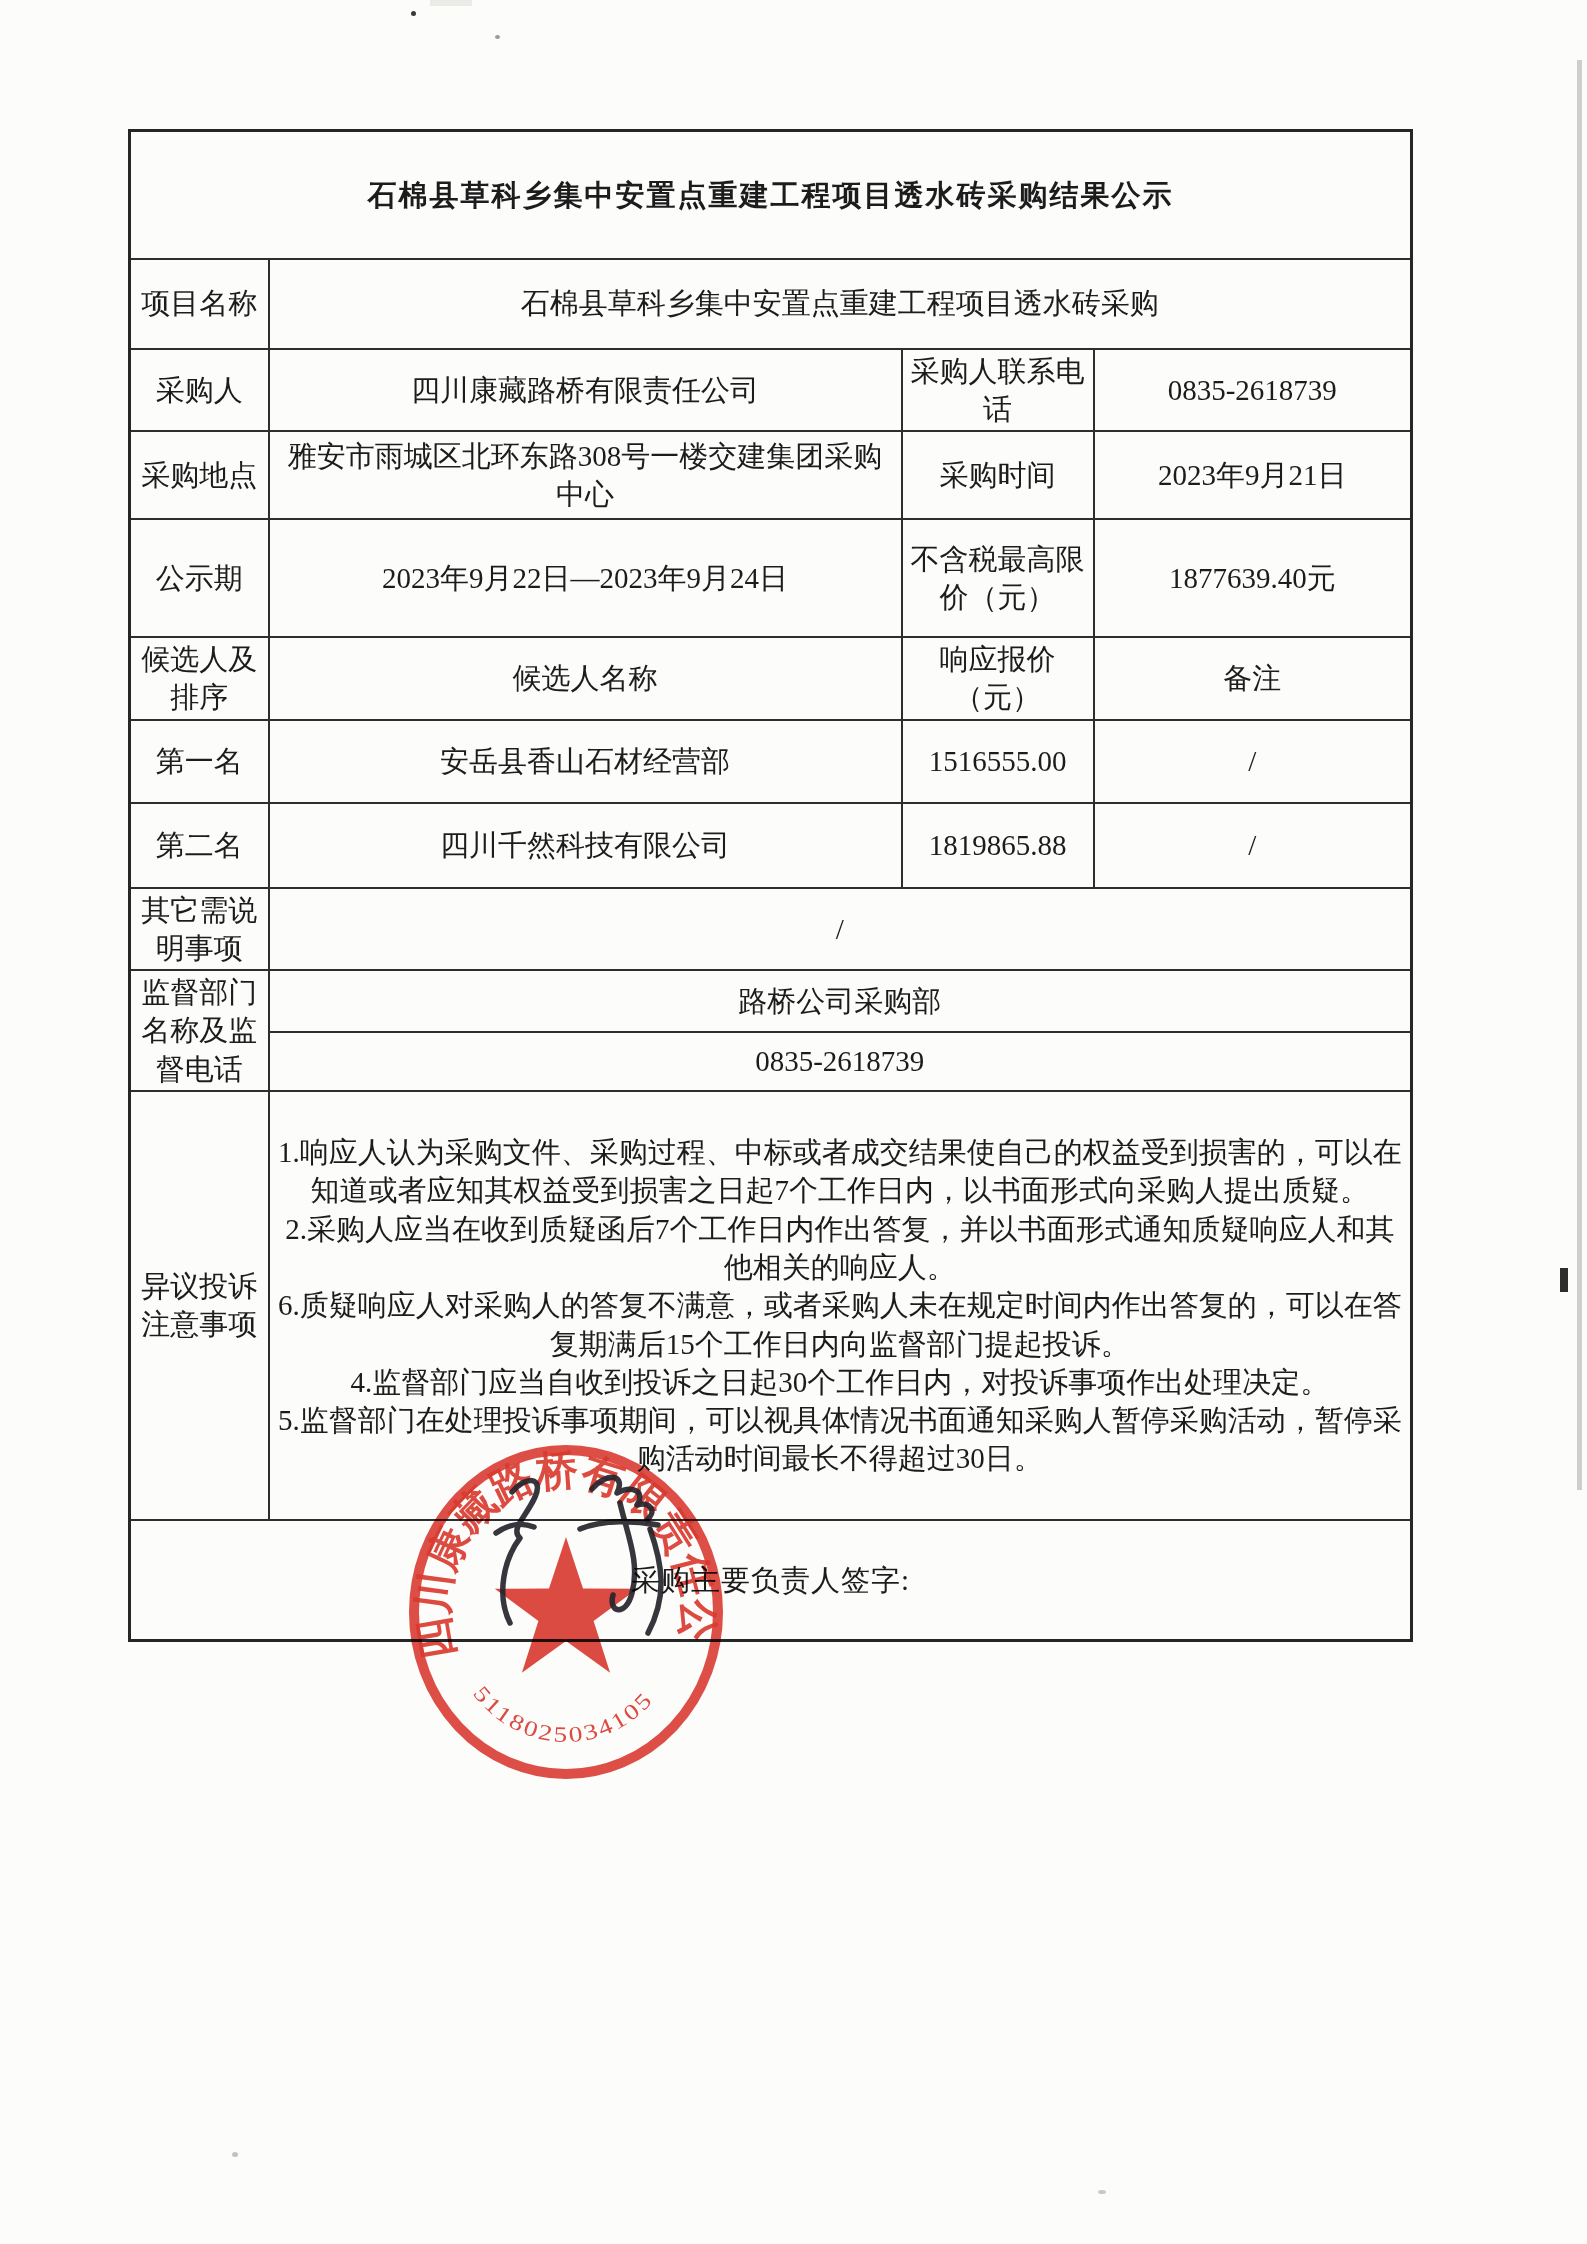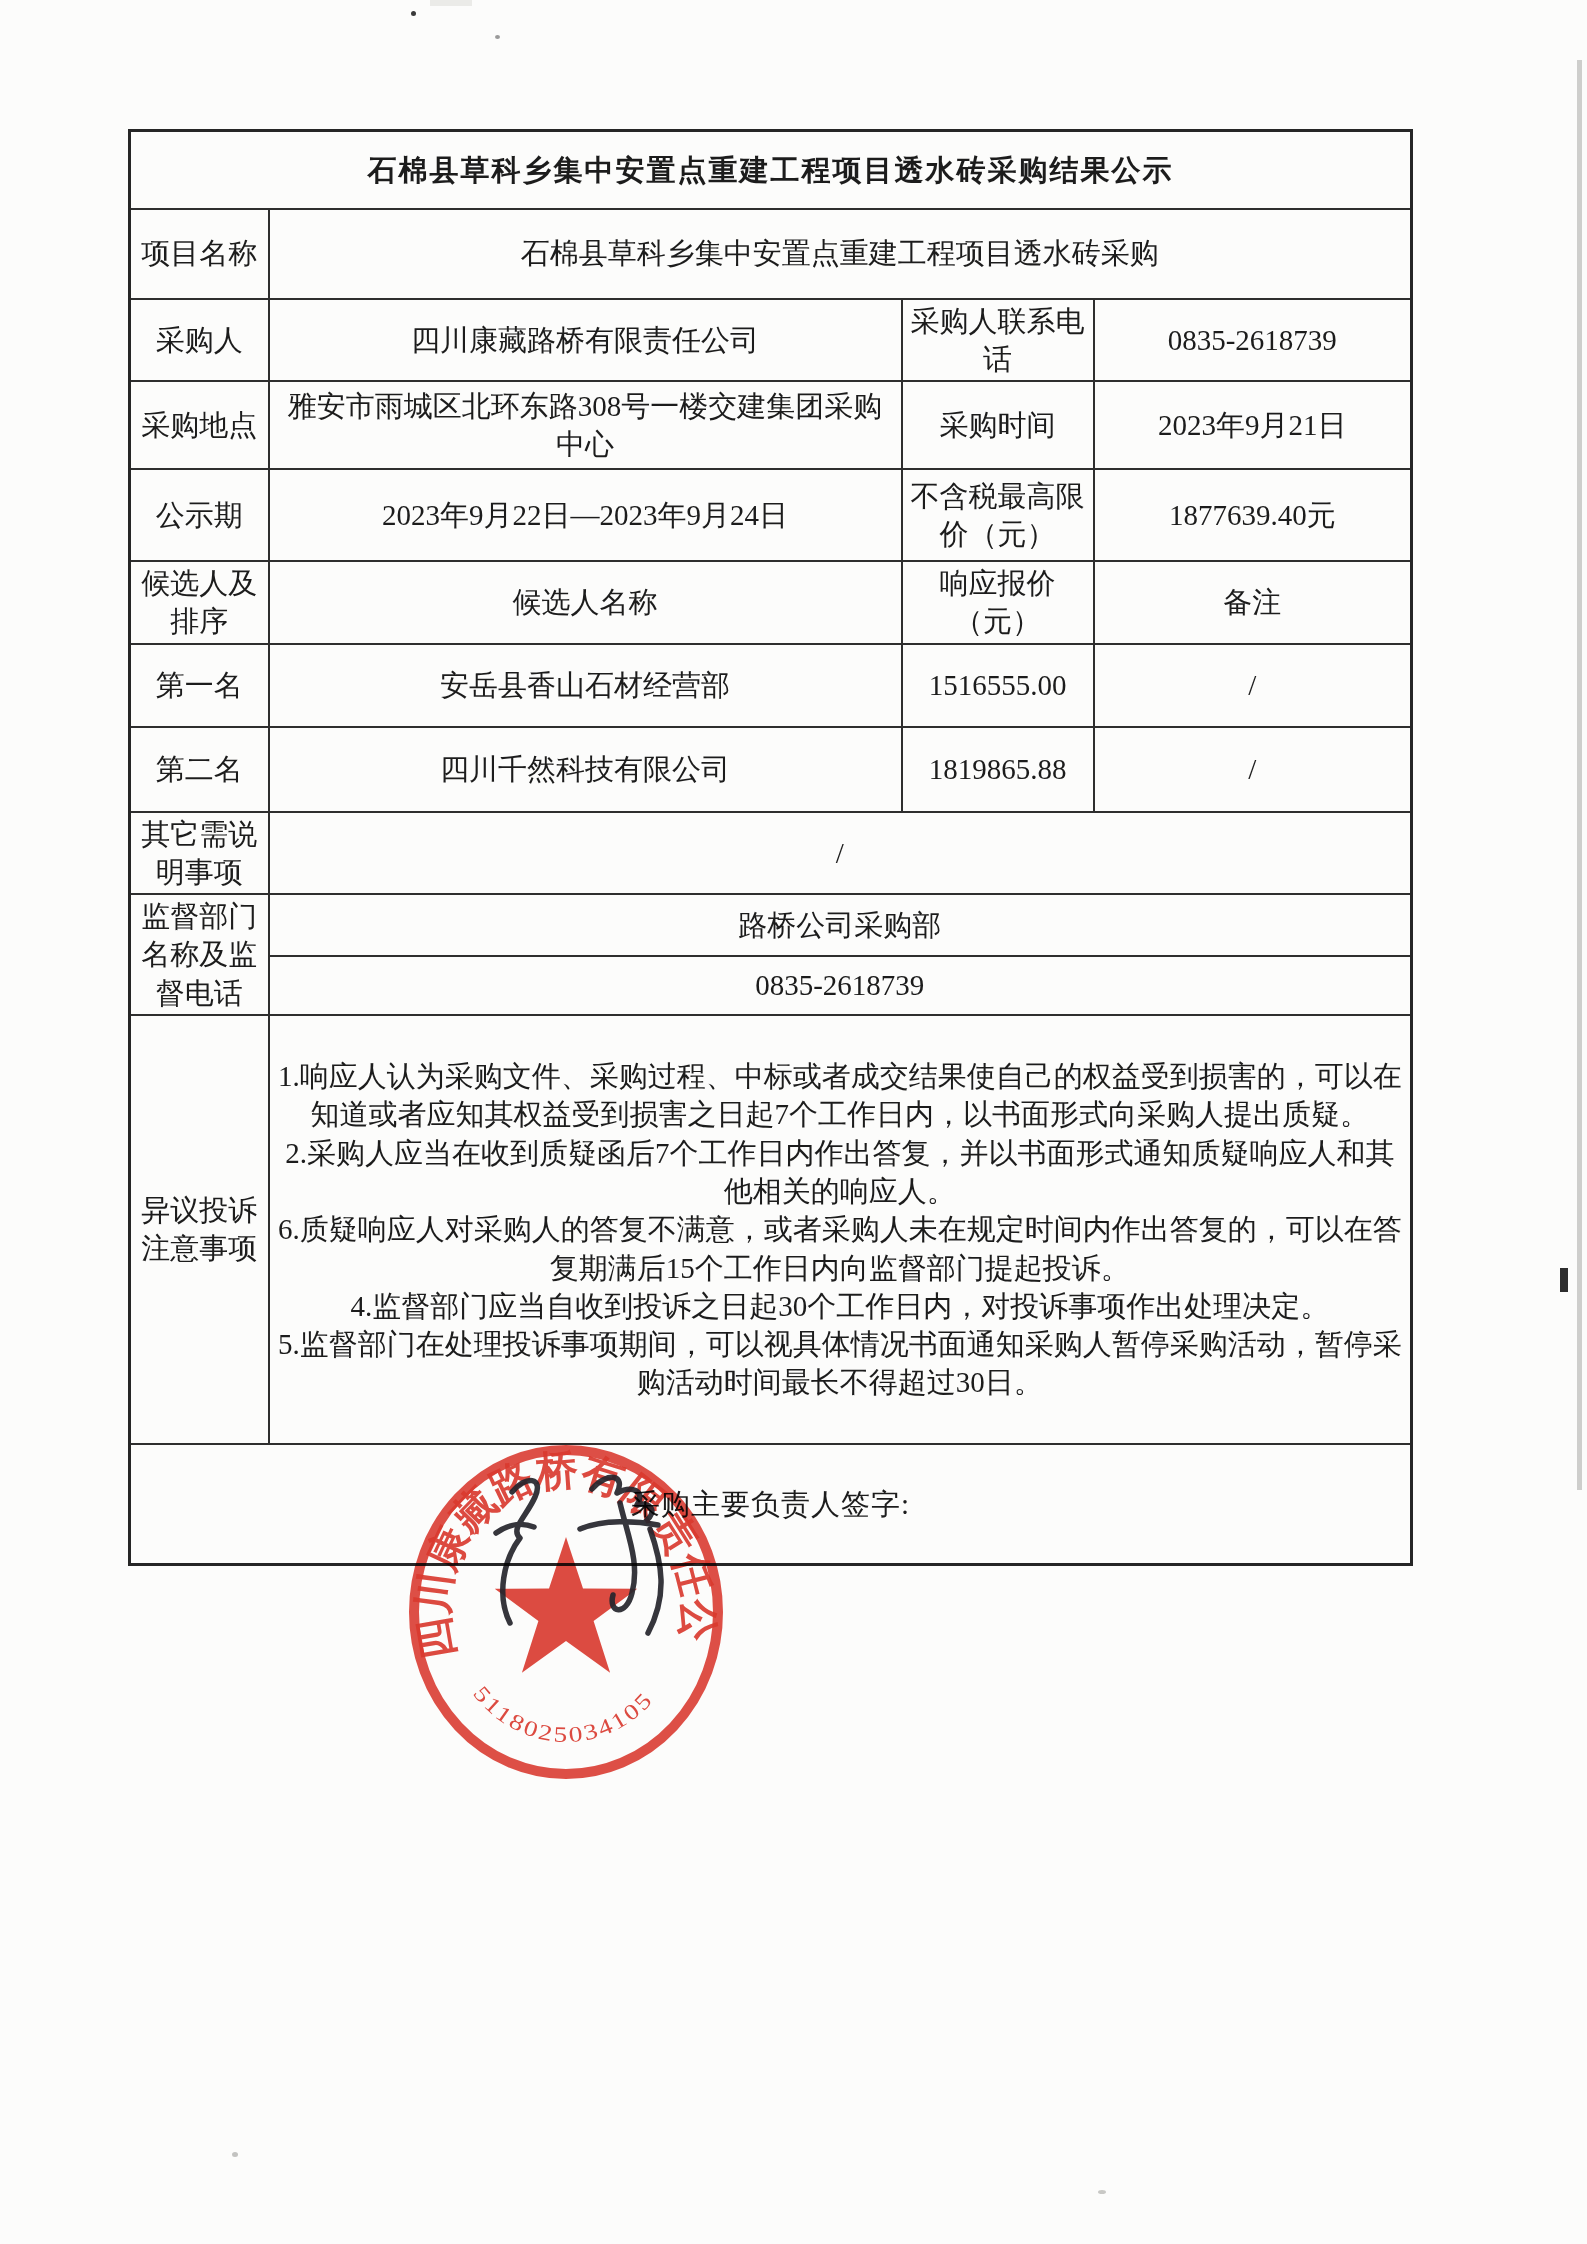--- a/index.html
+++ b/index.html
@@ -34,40 +34,40 @@
 <div class="page">
 
   <table class="doc">
     <colgroup>
       <col style="width:139px">
         <col style="width:633px">
         <col style="width:192px">
         <col style="width:318px">
     </colgroup>
     <tbody>
-        <tr style="height:78px">
+        <tr style="height:128px">
       <td colspan="4" class="title-cell">石棉县草科乡集中安置点重建工程项目透水砖采购结果公示</td>
     </tr>
     <tr style="height:90px">
       <td>项目名称</td>
       <td colspan="3">石棉县草科乡集中安置点重建工程项目透水砖采购</td>
     </tr>
     <tr style="height:79px">
       <td>采购人</td>
       <td>四川康藏路桥有限责任公司</td>
       <td>采购人联系电话</td>
       <td>0835-2618739</td>
     </tr>
     <tr style="height:88px">
       <td>采购地点</td>
       <td class="left-al">雅安市雨城区北环东路308号一楼交建集团采购中心</td>
       <td>采购时间</td>
       <td>2023年9月21日</td>
     </tr>
-    <tr style="height:92px">
+    <tr style="height:118px">
       <td>公示期</td>
       <td>2023年9月22日—2023年9月24日</td>
       <td>不含税最高限价（元）</td>
       <td>1877639.40元</td>
     </tr>
     <tr style="height:82px">
       <td>候选人及排序</td>
       <td>候选人名称</td>
       <td>响应报价（元）</td>
       <td>备注</td>

